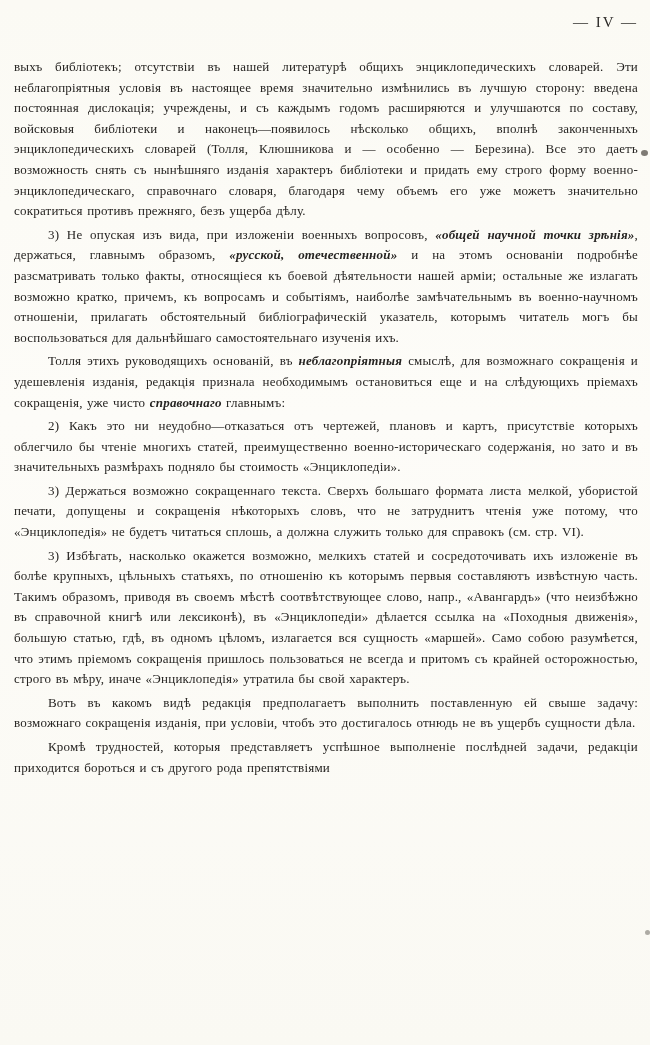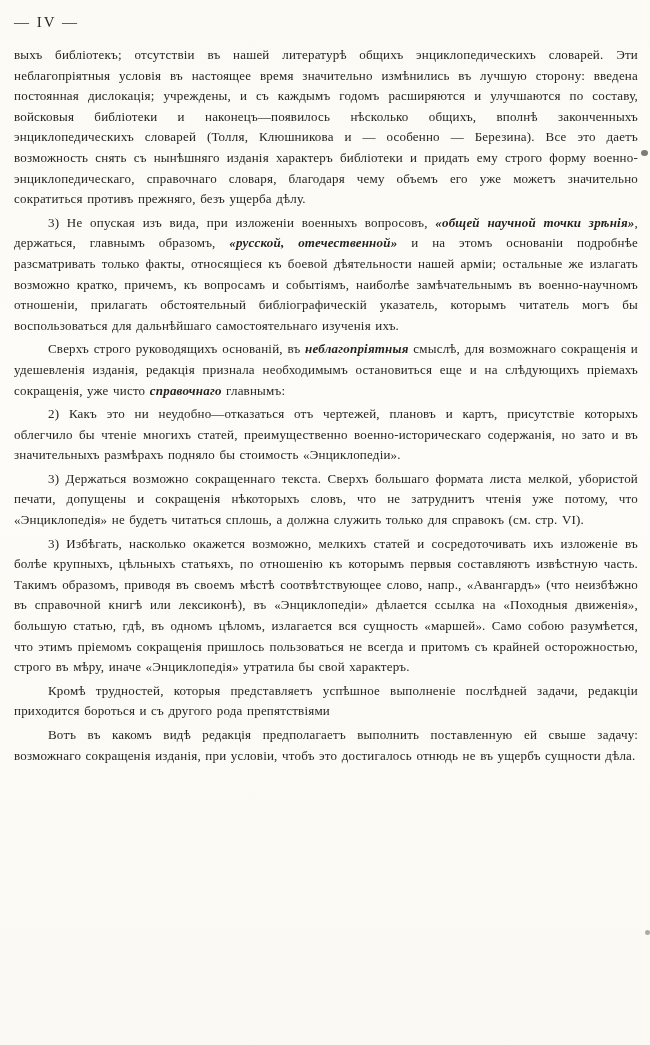--- a/index.html
+++ b/index.html
@@ -14,24 +14,24 @@
     margin: 0 auto;
     background: #fcfbf6;
     background: linear-gradient(180deg, #fbfaf4 0%, #fdfcf8 40%, #faf9f3 100%);
     box-sizing: border-box;
     padding: 14px 12px 10px 14px;
     color: #262422;
     font-family: "Liberation Serif", "DejaVu Serif", serif;
     overflow: hidden;
   }
   .page-header {
-    text-align: left;
+    text-align: right;
     font-size: 15px;
     letter-spacing: 2px;
-    margin-bottom: 14px;
+    margin-bottom: 26px;
     color: #2a2826;
   }
   .page-body {
     font-size: 13px;
     line-height: 20.6px;
     text-align: justify;
     text-justify: inter-word;
     letter-spacing: 0.2px;
     word-spacing: 1px;
   }
@@ -56,22 +56,22 @@
   .blemish.b2 { right: 0px; top: 930px; width: 5px; height: 5px; opacity: 0.4; }
 </style>
 </head>
 <body>
 
 <div class="page">
   <div class="page-header">— IV —</div>
   <div class="page-body">
       <p><span>выхъ библіотекъ; отсутствіи въ нашей литературѣ общихъ энциклопедическихъ словарей. Эти неблагопріятныя условія въ настоящее время значительно измѣнились въ лучшую сторону: введена постоянная дислокація; учреждены, и съ каждымъ годомъ расширяются и улучшаются по составу, войсковыя библіотеки и наконецъ—появилось нѣсколько общихъ, вполнѣ законченныхъ энциклопедическихъ словарей (Толля, Клюшникова и — особенно — Березина). Все это даетъ возможность снять съ нынѣшняго изданія характеръ библіотеки и придать ему строго форму военно-энциклопедическаго, справочнаго словаря, благодаря чему объемъ его уже можетъ значительно сократиться противъ прежняго, безъ ущерба дѣлу.</span></p>
       <p class="indent"><span>3) Не опуская изъ вида, при изложеніи военныхъ вопросовъ, </span><span class="ital">«общей научной точки зрѣнія»</span><span>, держаться, главнымъ образомъ, </span><span class="ital">«русской, отечественной»</span><span> и на этомъ основаніи подробнѣе разсматривать только факты, относящіеся къ боевой дѣятельности нашей арміи; остальные же излагать возможно кратко, причемъ, къ вопросамъ и событіямъ, наиболѣе замѣчательнымъ въ военно-научномъ отношеніи, прилагать обстоятельный библіографическій указатель, которымъ читатель могъ бы воспользоваться для дальнѣйшаго самостоятельнаго изученія ихъ.</span></p>
-      <p class="indent"><span>Сверхъ строго руководящихъ основаній, въ </span><span class="ital">неблагопріятныя</span><span> смыслѣ, для возможнаго сокращенія и удешевленія изданія, редакція признала необходимымъ остановиться еще и на слѣдующихъ пріемахъ сокращенія, уже чисто </span><span class="ital">справочнаго</span><span> главнымъ:</span></p>
+      <p class="indent"><span>Толля этихъ руководящихъ основаній, въ </span><span class="ital">неблагопріятныя</span><span> смыслѣ, для возможнаго сокращенія и удешевленія изданія, редакція признала необходимымъ остановиться еще и на слѣдующихъ пріемахъ сокращенія, уже чисто </span><span class="ital">справочнаго</span><span> главнымъ:</span></p>
       <p class="indent"><span>2) Какъ это ни неудобно—отказаться отъ чертежей, плановъ и картъ, присутствіе которыхъ облегчило бы чтеніе многихъ статей, преимущественно военно-историческаго содержанія, но зато и въ значительныхъ размѣрахъ подняло бы стоимость «Энциклопедіи».</span></p>
       <p class="indent"><span>3) Держаться возможно сокращеннаго текста. Сверхъ большаго формата листа мелкой, убористой печати, допущены и сокращенія нѣкоторыхъ словъ, что не затруднитъ чтенія уже потому, что «Энциклопедія» не будетъ читаться сплошь, а должна служить только для справокъ (см. стр. VI).</span></p>
       <p class="indent"><span>3) Избѣгать, насколько окажется возможно, мелкихъ статей и сосредоточивать ихъ изложеніе въ болѣе крупныхъ, цѣльныхъ статьяхъ, по отношенію къ которымъ первыя составляютъ извѣстную часть. Такимъ образомъ, приводя въ своемъ мѣстѣ соотвѣтствующее слово, напр., «Авангардъ» (что неизбѣжно въ справочной книгѣ или лексиконѣ), въ «Энциклопедіи» дѣлается ссылка на «Походныя движенія», большую статью, гдѣ, въ одномъ цѣломъ, излагается вся сущность «маршей». Само собою разумѣется, что этимъ пріемомъ сокращенія пришлось пользоваться не всегда и притомъ съ крайней осторожностью, строго въ мѣру, иначе «Энциклопедія» утратила бы свой характеръ.</span></p>
+      <p class="indent"><span>Вотъ въ какомъ видѣ редакція предполагаетъ выполнить поставленную ей свыше задачу: возможнаго сокращенія изданія, при условіи, чтобъ это достигалось отнюдь не въ ущербъ сущности дѣла.</span></p>
       <p class="indent"><span>Кромѣ трудностей, которыя представляетъ успѣшное выполненіе послѣдней задачи, редакціи приходится бороться и съ другого рода препятствіями</span></p>
-      <p class="indent"><span>Вотъ въ какомъ видѣ редакція предполагаетъ выполнить поставленную ей свыше задачу: возможнаго сокращенія изданія, при условіи, чтобъ это достигалось отнюдь не въ ущербъ сущности дѣла.</span></p>
     </div>
   <div class="blemish b1"></div>
   <div class="blemish b2"></div>
 </div>
 
 </body></html>

